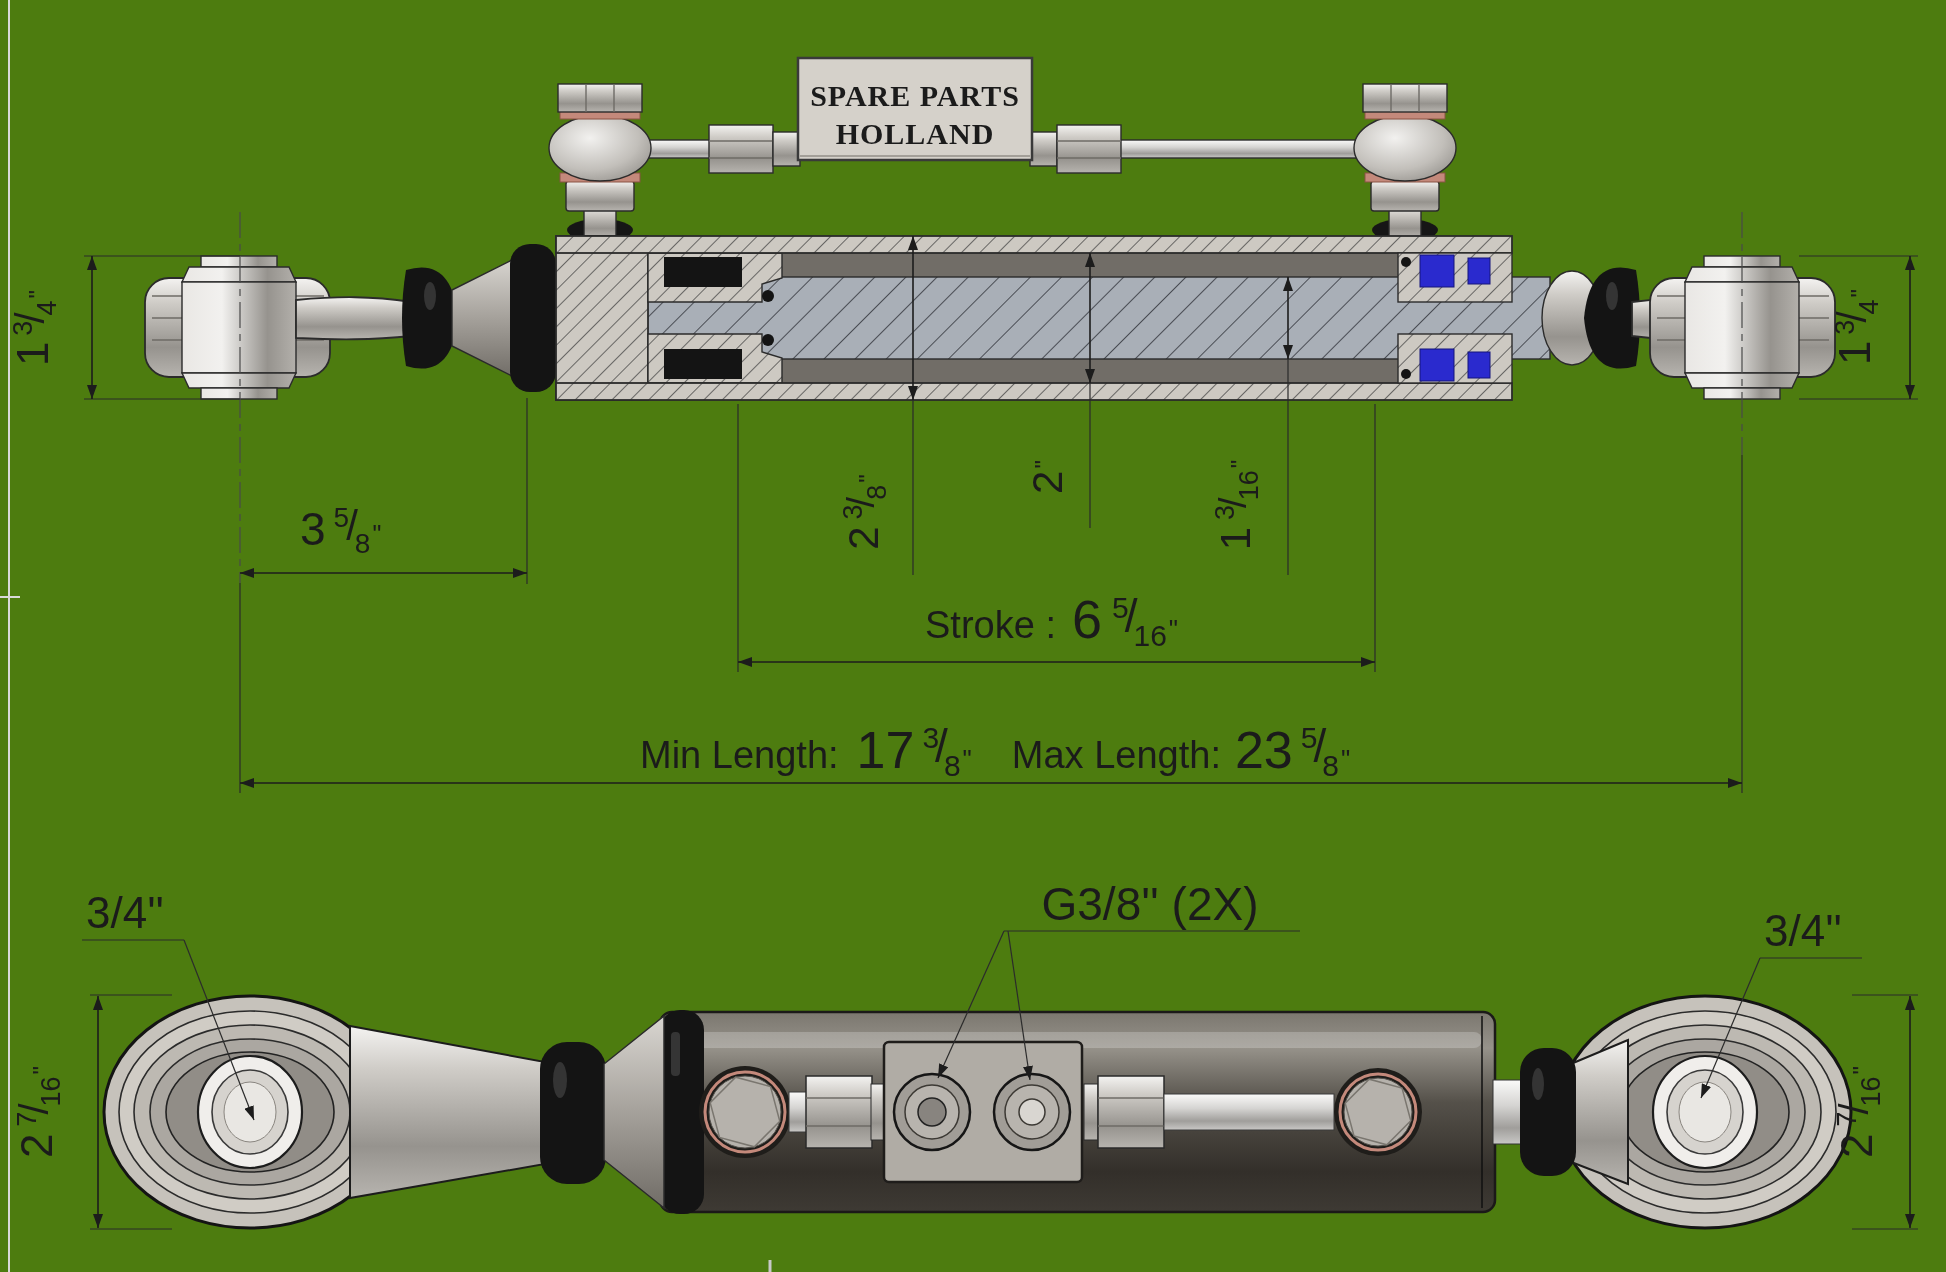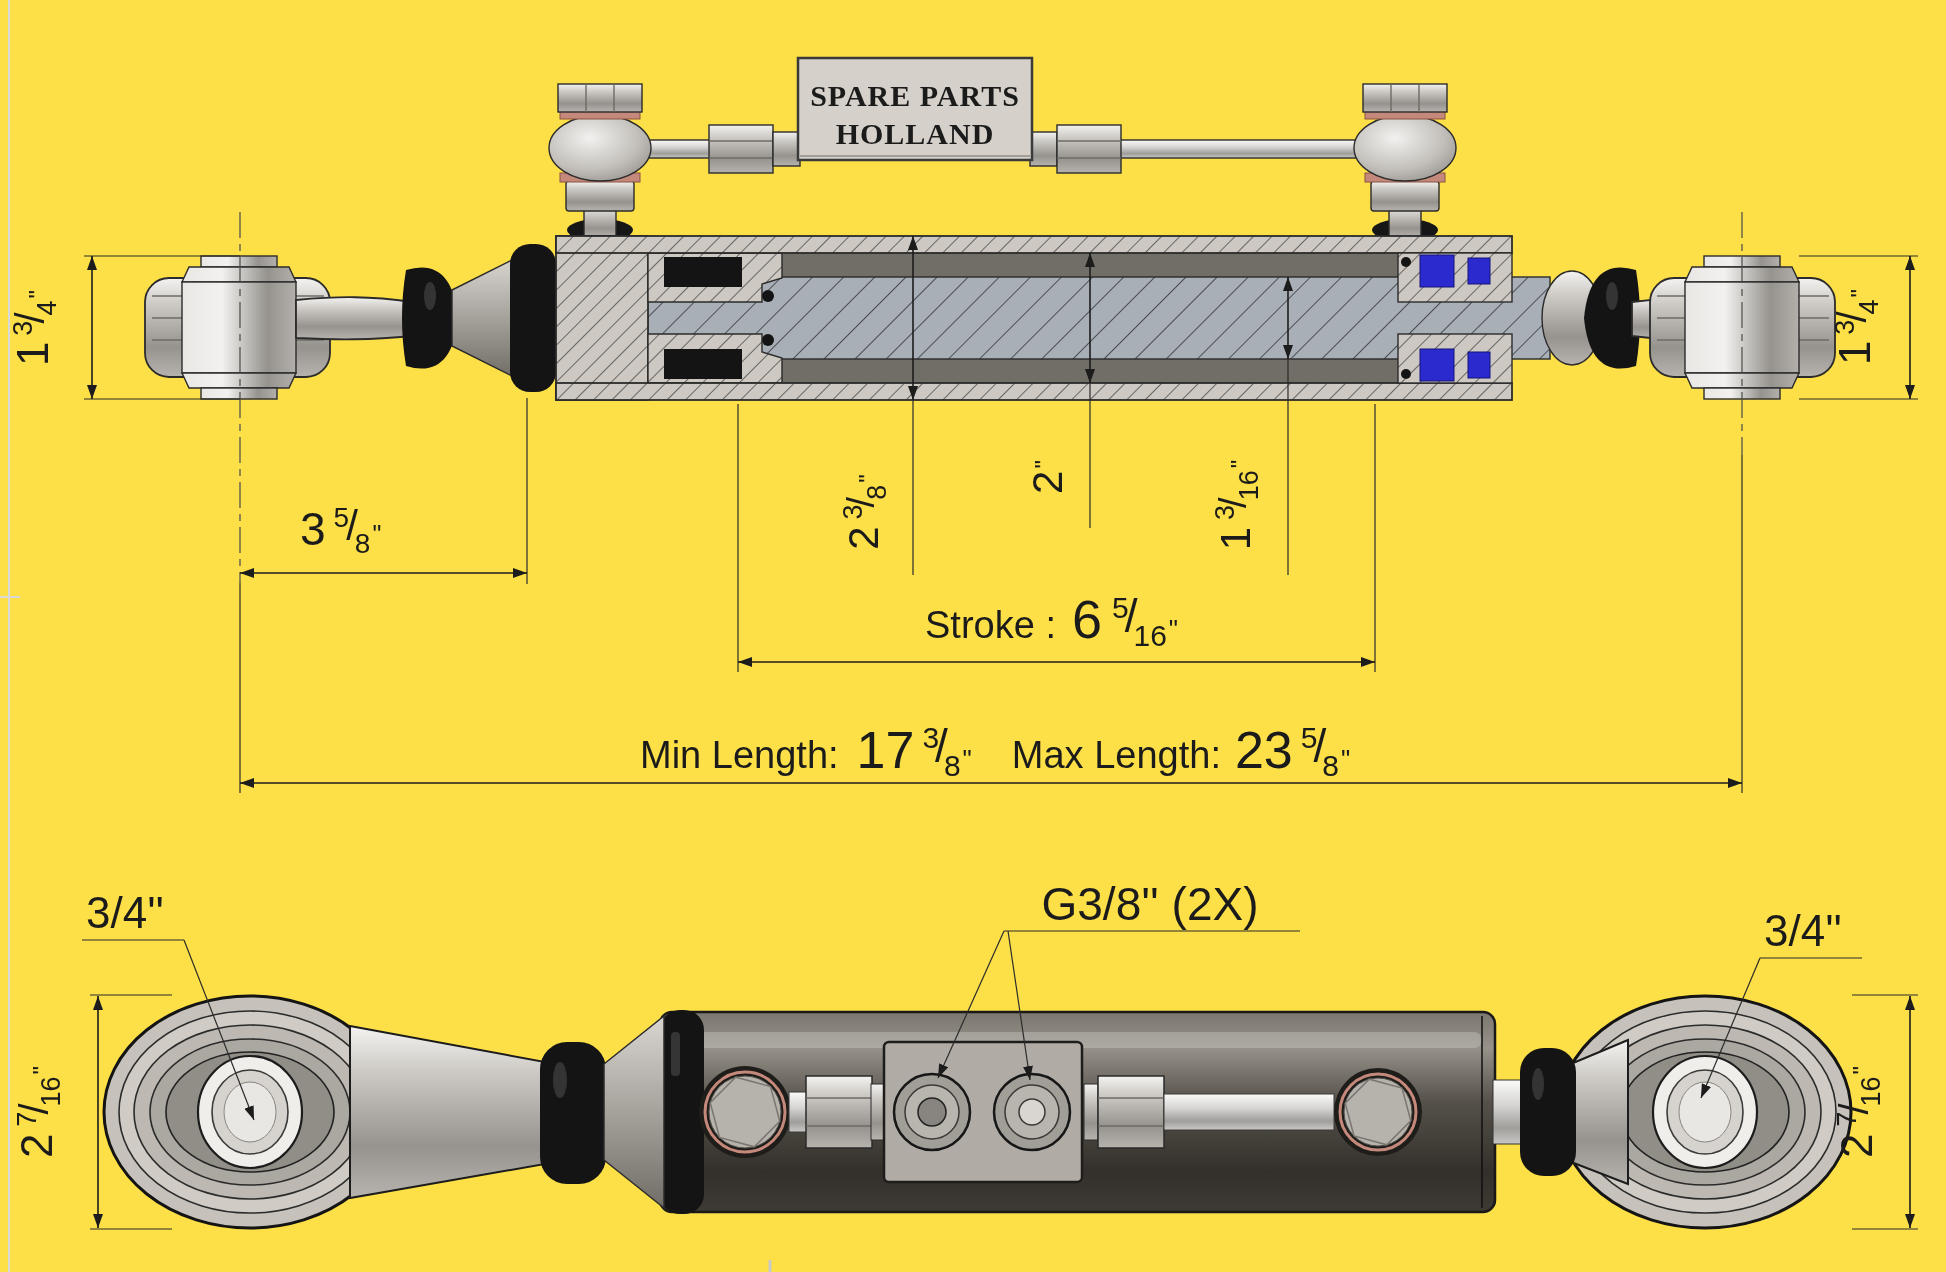--- a/index.html
+++ b/index.html
@@ -1,16 +1,16 @@
 <!DOCTYPE html>
 <html><head>
 <meta charset="utf-8">
 <style>
   html,body{margin:0;padding:0;background:#ffffff}
-  .stage{width:1946px;height:1272px;position:relative;background:#fde047;overflow:hidden}
+  .stage{width:1946px;height:1272px;position:relative;background:#4d7c0f;overflow:hidden}
   svg text{font-family:"Liberation Sans","DejaVu Sans",sans-serif;fill:#1b1b1b}
   svg .serif{font-family:"Liberation Serif","DejaVu Serif",serif;font-weight:bold;letter-spacing:1px}
   .dim{stroke:#1c1c1c;stroke-width:1.6;fill:none}
   .ext{stroke:#2b2b2b;stroke-width:1.2;fill:none}
   .cl{stroke:#4a4a4a;stroke-width:1.2;fill:none;stroke-dasharray:26 6 7 6}
   .ol{stroke:#2b2b2b;stroke-width:1.8}
   .ol2{stroke:#2b2b2b;stroke-width:1.4}
   .facet{stroke:#6e6b66;stroke-width:1.4}
 </style>
 </head>

